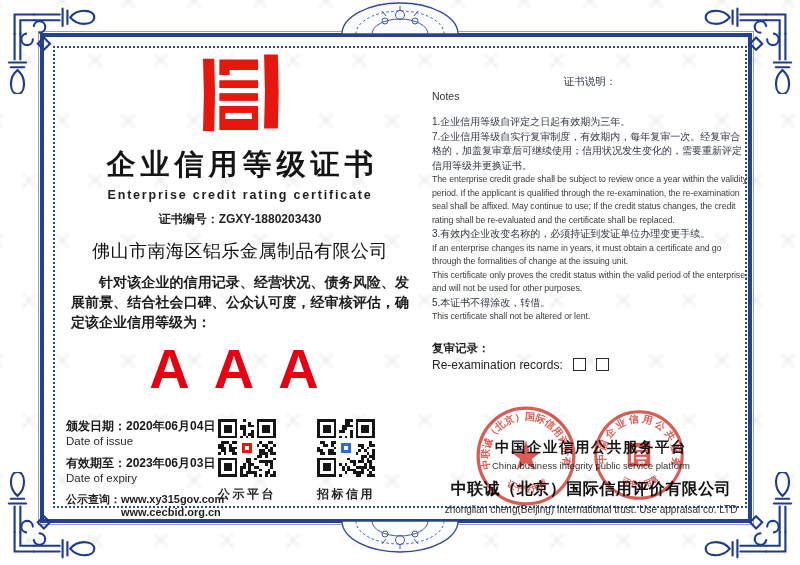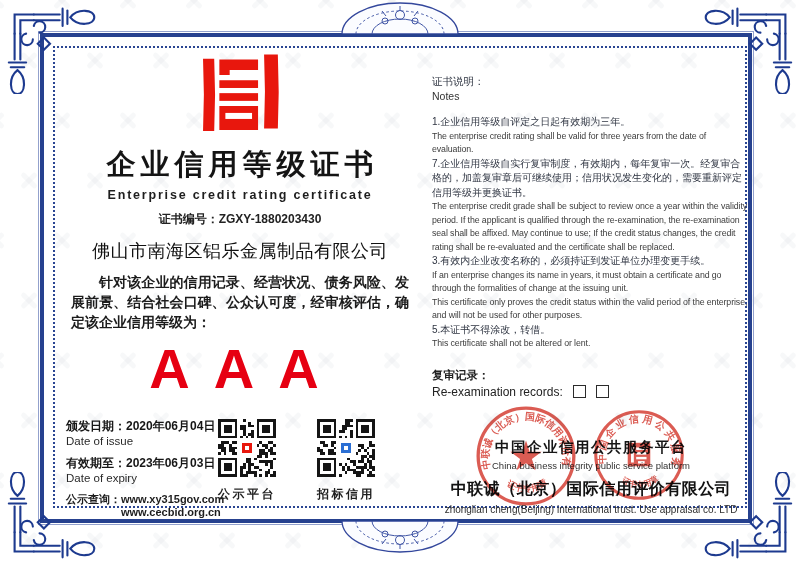--- a/index.html
+++ b/index.html
@@ -35,21 +35,21 @@
   .meta{position:absolute;left:66px;top:419px;width:168px;text-align:left;z-index:2;}
   .m-zh{font-size:12px;font-weight:700;color:#161616;line-height:15px;white-space:nowrap;}
   .m-en{font-size:11.5px;color:#2a2a2a;line-height:14px;margin-bottom:8px;}
   .query{display:flex;font-size:11px;font-weight:700;color:#1d1d1d;margin-top:4px;line-height:13px;}
   .qr-block{position:absolute;top:419px;width:62px;text-align:center;z-index:2;}
   .qr1{left:216px;} .qr2{left:315px;}
   .qr-block svg{width:58px;height:58px;background:#fff;}
   .qr-label{margin-top:5px;font-size:12px;font-weight:600;letter-spacing:2.5px;color:#1f1f1f;white-space:nowrap;}
   
   .notes{position:absolute;left:432px;top:74px;width:316px;z-index:2;text-align:left;}
-  .n-head{font-size:10.5px;color:#2f3542;line-height:15px;}
+  .n-head{font-size:10.5px;color:#2f3542;line-height:15px;text-align:center;}
   .n-head-en{font-size:10.5px;color:#333;line-height:15px;margin-bottom:11px;}
   .note p{margin:0;}
   .n-zh{font-size:10px;color:#2f3542;line-height:14.5px;}
   .n-en{font-size:8.8px;color:#3c3c3c;line-height:13.5px;letter-spacing:-.1px;}
   .review{margin-top:16px;}
   .r-zh{font-size:11.5px;font-weight:700;color:#222;line-height:16px;}
   .r-en{font-size:12px;color:#222;line-height:18px;display:flex;align-items:center;}
   .chk{display:inline-block;width:11px;height:11px;border:1.5px solid #2b2b2b;margin-left:10px;background:#fff;}
   
   .issuer{position:absolute;left:430px;top:438px;width:322px;text-align:center;z-index:2;}
@@ -736,21 +736,20 @@
         <rect x="9.8" y="9.8" width="1.4" height="1.4" fill="#fff"></rect>
       </svg>
     <div class="qr-label">招标信用</div>
   </div>
 
   <div class="notes">
     <div class="n-head">证书说明：</div>
     <div class="n-head-en">Notes</div>
     <div class="note">
       <p class="n-zh">1.企业信用等级自评定之日起有效期为三年。</p>
-      <p class="n-en">The enterprise credit rating shall be valid for three years from the date of evaluation.</p>
     </div>
     <div class="note">
       <p class="n-zh">7.企业信用等级自实行复审制度，有效期内，每年复审一次。经复审合格的，加盖复审章后可继续使用；信用状况发生变化的，需要重新评定信用等级并更换证书。</p>
       <p class="n-en">The enterprise credit grade shall be subject to review once a year within the validity period. If the applicant is qualified through the re-examination, the re-examination seal shall be affixed. May continue to use; If the credit status changes, the credit rating shall be re-evaluated and the certificate shall be replaced.</p>
     </div>
     <div class="note">
       <p class="n-zh">3.有效内企业改变名称的，必须持证到发证单位办理变更手续。</p>
       <p class="n-en">If an enterprise changes its name in years, it must obtain a certificate and go through the formalities of change at the issuing unit.</p>
     </div>
     <div class="note">

